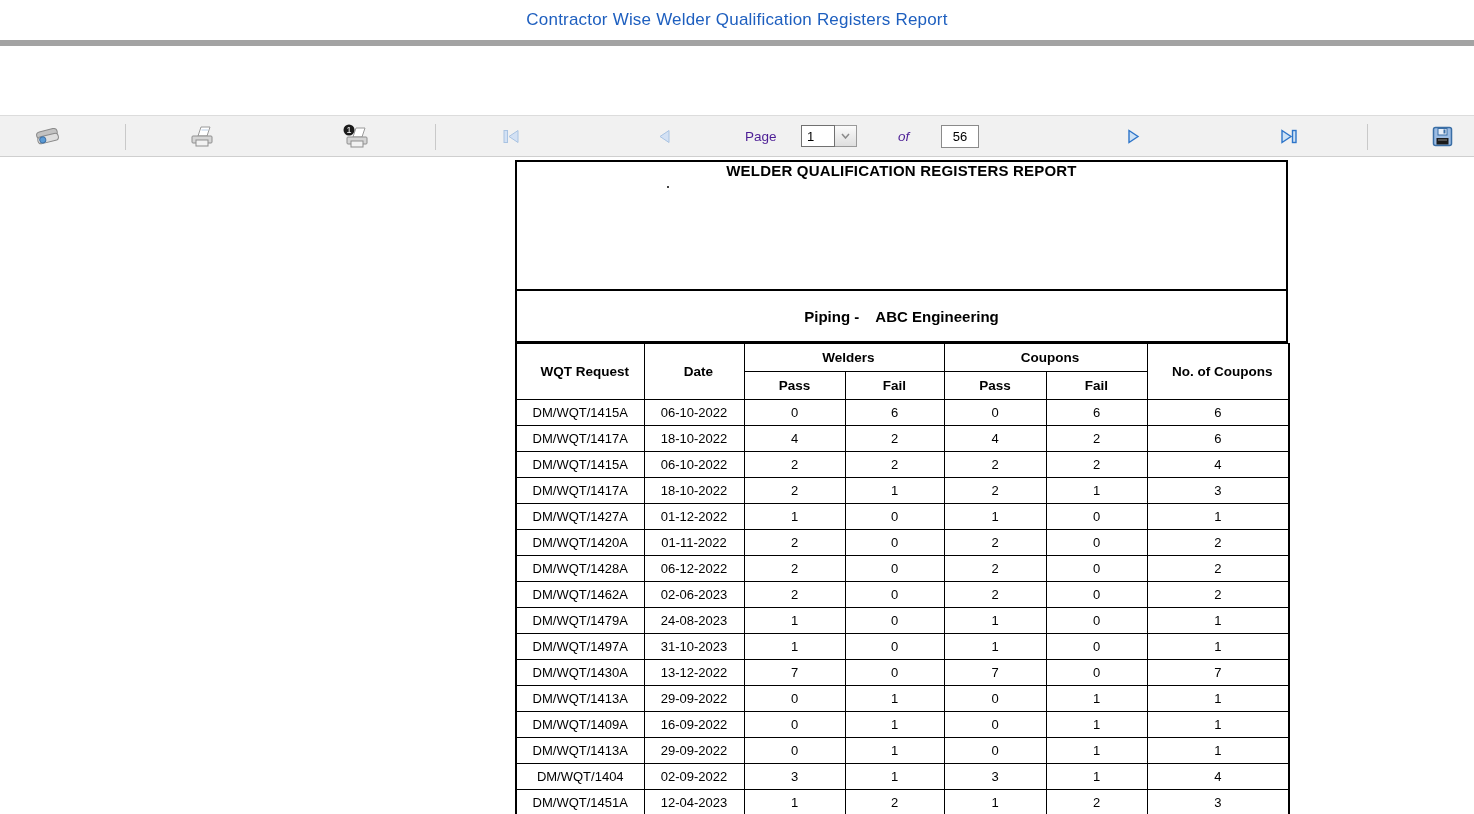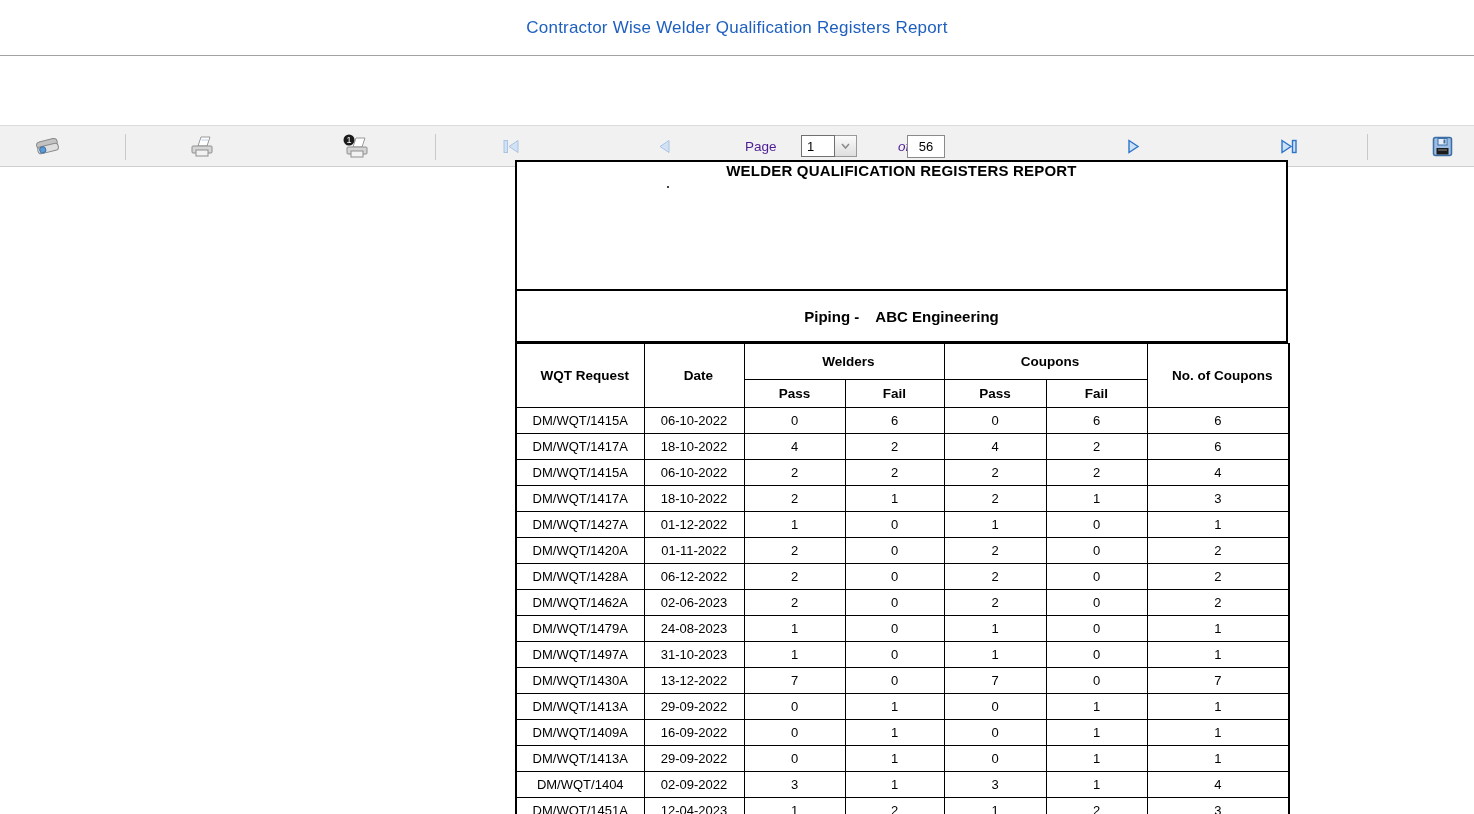--- a/index.html
+++ b/index.html
@@ -1,18 +1,18 @@
 <!DOCTYPE html>
 <html><head>
 <meta charset="utf-8">
 <style>
   * { margin:0; padding:0; box-sizing:border-box; }
   html,body { width:1474px; height:814px; overflow:hidden; background:#fff;
               font-family:"Liberation Sans", sans-serif; }
-  .titlebar { height:56px; border-bottom:1px solid #a3a3a3; display:flex;
+  .titlebar { height:46px; border-bottom:6px solid #a3a3a3; display:flex;
               align-items:center; justify-content:center; }
   .page-title { color:#1e5fbf; font-size:17px; letter-spacing:0.2px; }
 
   
   .filterbar { position:relative; height:69px; background:#fff; }
   .flabel { position:absolute; font-size:13.5px; color:#1c1c1c; }
   .flabel.two-line { line-height:16px; }
   .dd { position:absolute; height:23px; background:#fff; border:1px solid #5c83c3;
         display:flex; align-items:stretch; cursor:pointer; }
   .dd .dd-value { flex:1; font-size:13px; color:#000; padding:3px 4px 0 5px;
@@ -56,21 +56,21 @@
   .stray-dot { position:absolute; left:150px; top:24px; width:2px; height:2px; background:#444; }
   .piping-row { border:2px solid #000; border-top:none; height:52px; display:flex;
                 align-items:center; justify-content:center; }
   .piping-title { font-weight:bold; font-size:15px; white-space:pre; }
 
   table.reg { width:773px; border-collapse:collapse; table-layout:fixed; }
   table.reg th, table.reg td { border:1px solid #000; text-align:center; color:#000;
                 overflow:hidden; white-space:nowrap; }
   table.reg { border:2px solid #000; border-top:none; }
   table.reg th { font-size:13.5px; font-weight:bold; }
-  table.reg thead tr.group-row th { height:36px;padding-left:9px; }
+  table.reg thead tr.group-row th { height:28px;padding-left:9px; }
   table.reg thead tr.sub-row th { height:28px; }
   table.reg td { font-size:13px; height:26px; padding:0 2px; }
 </style>
 </head>
 <body>
 
 <div class="titlebar">
   <div class="page-title">Contractor Wise Welder Qualification Registers Report</div>
 </div>
 
@@ -154,21 +154,21 @@
     <div class="page-combo">
       <div class="pc-input">1</div>
       <div class="pc-btn">
         <svg width="9" height="6">
             <polyline points="1,1 4.5,5 8,1" fill="none" stroke="#8a8a8a" stroke-width="1.5"></polyline>
           </svg>
       </div>
     </div>
   </div>
   <div class="tb-item tb-text" style="left:898px;font-style:italic;">of</div>
-  <div class="tb-item" style="left:907px;border-radius:6px;">
+  <div class="tb-item" style="left:941px;border-radius:6px;">
     <div class="total-box">56</div>
   </div>
 
   <div class="tb-item" style="left:1126px;">
     <svg width="15" height="15">
       <polygon points="3,1.5 12,7.5 3,13.5" fill="#cde2f6" stroke="#2e75c9" stroke-width="1.4"></polygon>
     </svg>
   </div>
   <div class="tb-item" style="left:1279px;">
     <svg width="19" height="15">

